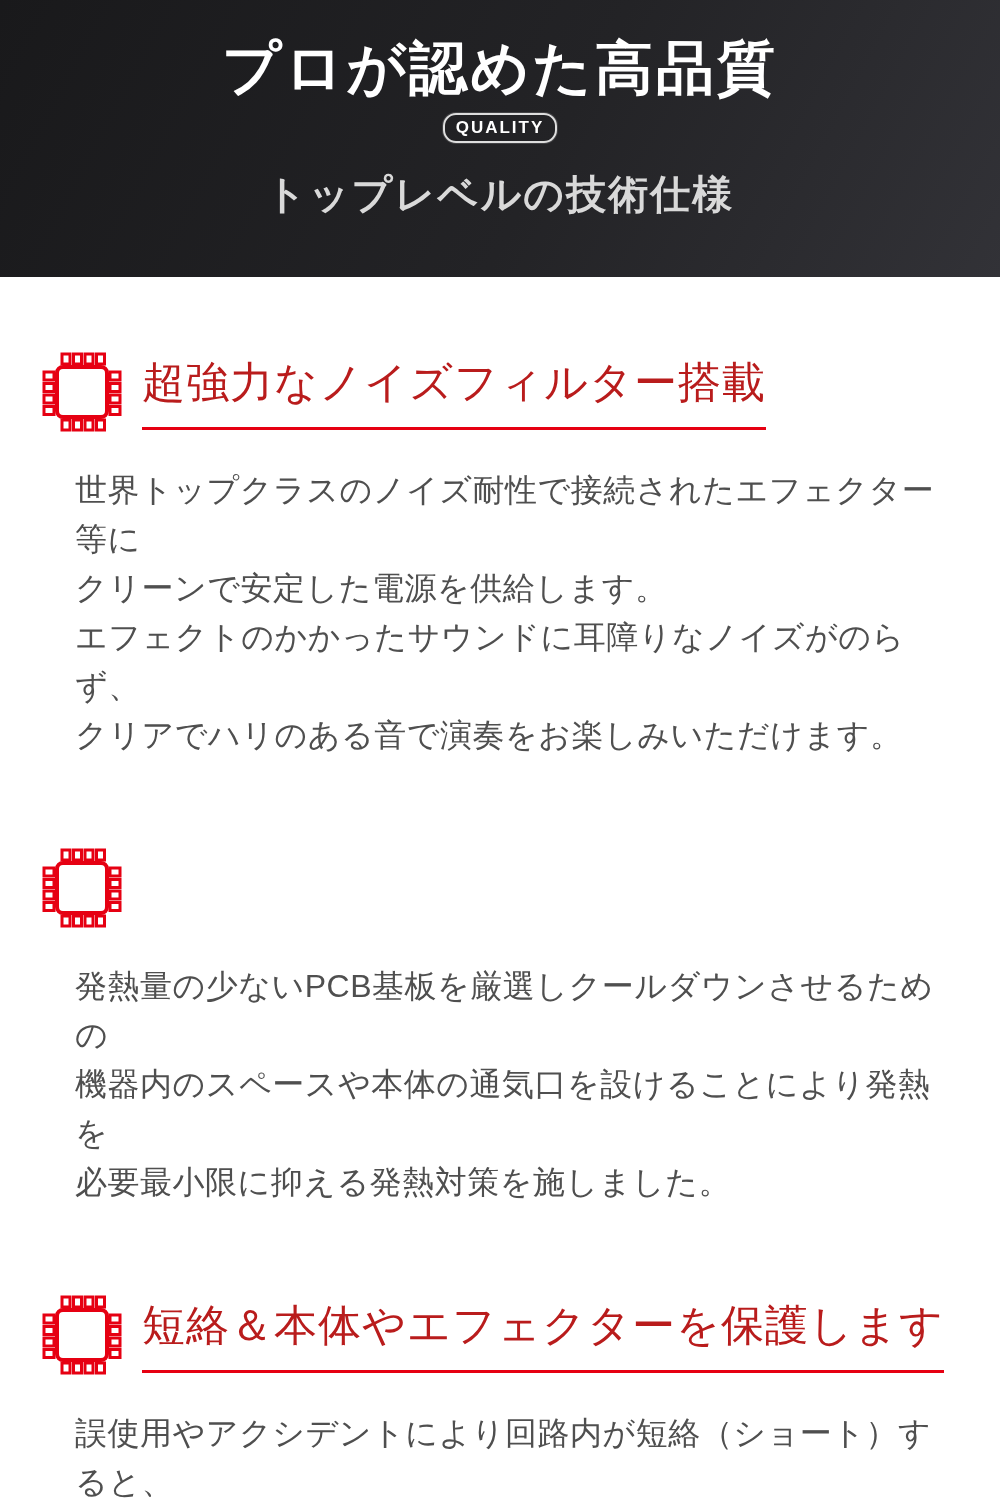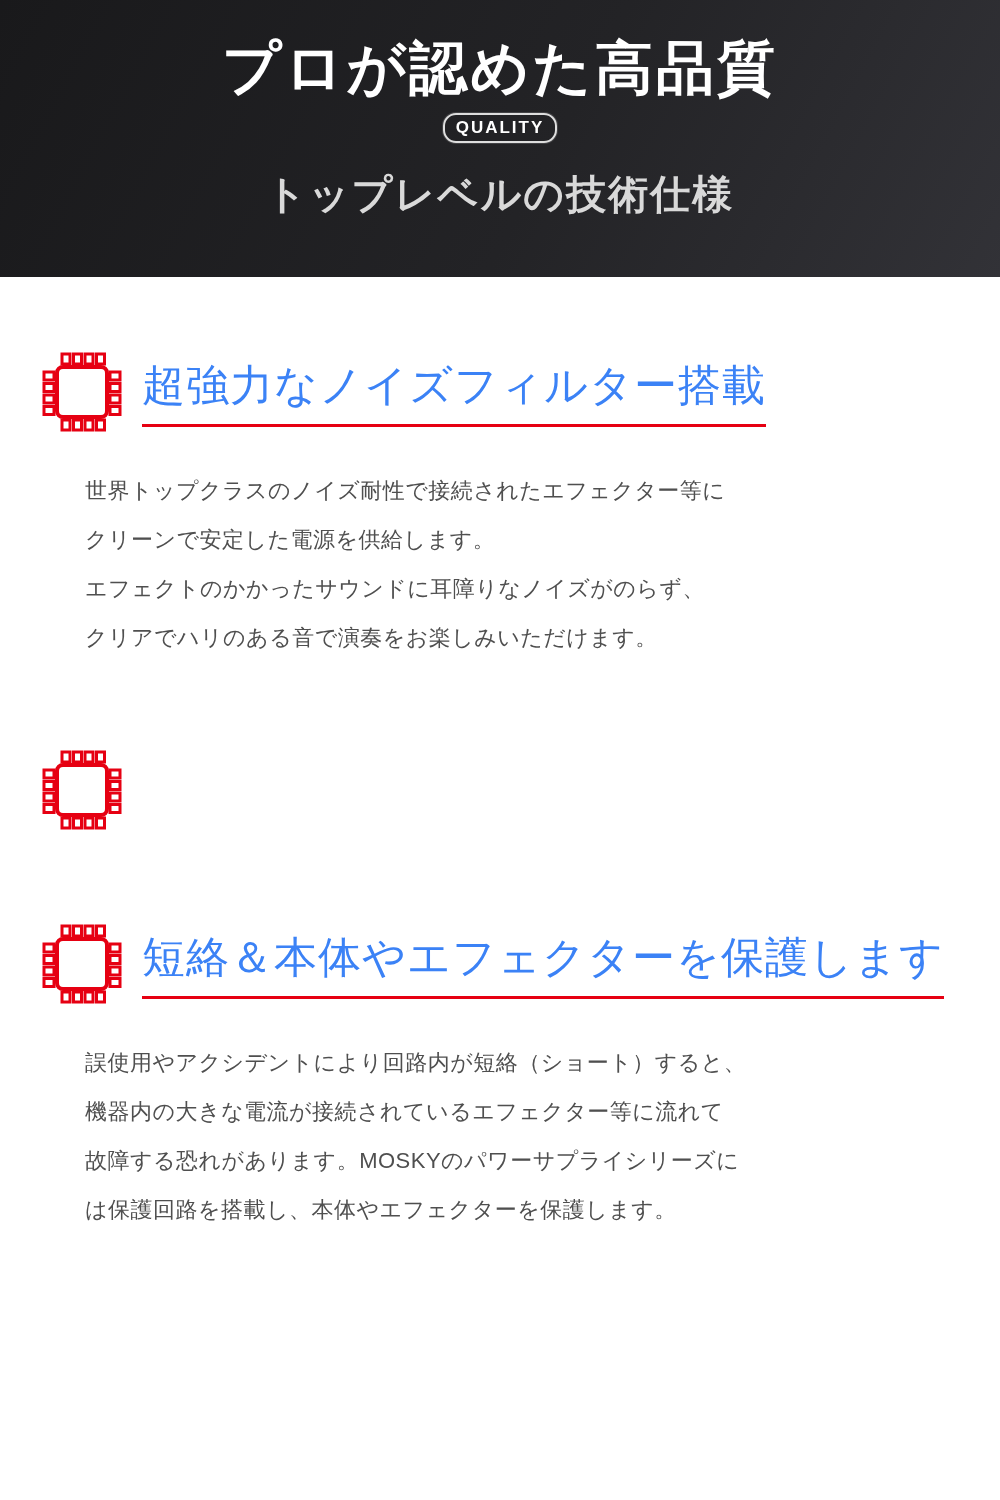--- a/index.html
+++ b/index.html
@@ -54,34 +54,34 @@
   .feature { margin-bottom: 86px; }
   .feature:last-child { margin-bottom: 0; }
   .feature-head {
     display: flex;
     align-items: center;
   }
   .chip { width: 84px; height: 88px; flex: 0 0 84px; display: inline-block; }
   .chip svg { display: block; }
   .feature-title {
     margin-left: 18px;
-    color: #3b82f6;
+    color: #b91c1c;
     font-size: 43px;
     font-weight: 500;
     letter-spacing: 1px;
-    padding-bottom: 13px;
+    padding-bottom: 20px;
     border-bottom: 3px solid #e60012;
     display: inline-block;
     line-height: 1.15;
   }
   .feature-body {
     margin-top: 28px;
-    margin-left: 45px;
+    margin-left: 35px;
     color: #4f4f4f;
-    font-size: 22px;
+    font-size: 32px;
     line-height: 49px;
     letter-spacing: 0.5px;
     white-space: pre-line;
   }
 </style>
 </head>
 <body>
 
 <div class="page">
 
@@ -145,20 +145,23 @@
               <rect x="4" y="45" width="10" height="8" stroke-width="3"></rect>
               <rect x="4" y="56.5" width="10" height="8" stroke-width="3"></rect>
               <rect x="70" y="22" width="10" height="8" stroke-width="3"></rect>
               <rect x="70" y="33.5" width="10" height="8" stroke-width="3"></rect>
               <rect x="70" y="45" width="10" height="8" stroke-width="3"></rect>
               <rect x="70" y="56.5" width="10" height="8" stroke-width="3"></rect>
             </g>
           </svg>
         </span>
       </div>
+      <p class="feature-body">発熱量の少ないPCB基板を厳選しクールダウンさせるための
+機器内のスペースや本体の通気口を設けることにより発熱を
+必要最小限に抑える発熱対策を施しました。</p>
     </section>
 
     <section class="feature">
       <div class="feature-head">
         <span class="chip">
           <svg viewBox="0 0 84 84" width="84" height="84" xmlns="http://www.w3.org/2000/svg">
             <g fill="none" stroke="#e60012">
               <rect x="17" y="17" width="50" height="50" rx="6" stroke-width="4"></rect>
               <rect x="22" y="4" width="8" height="10" stroke-width="3"></rect>
               <rect x="33.5" y="4" width="8" height="10" stroke-width="3"></rect>

